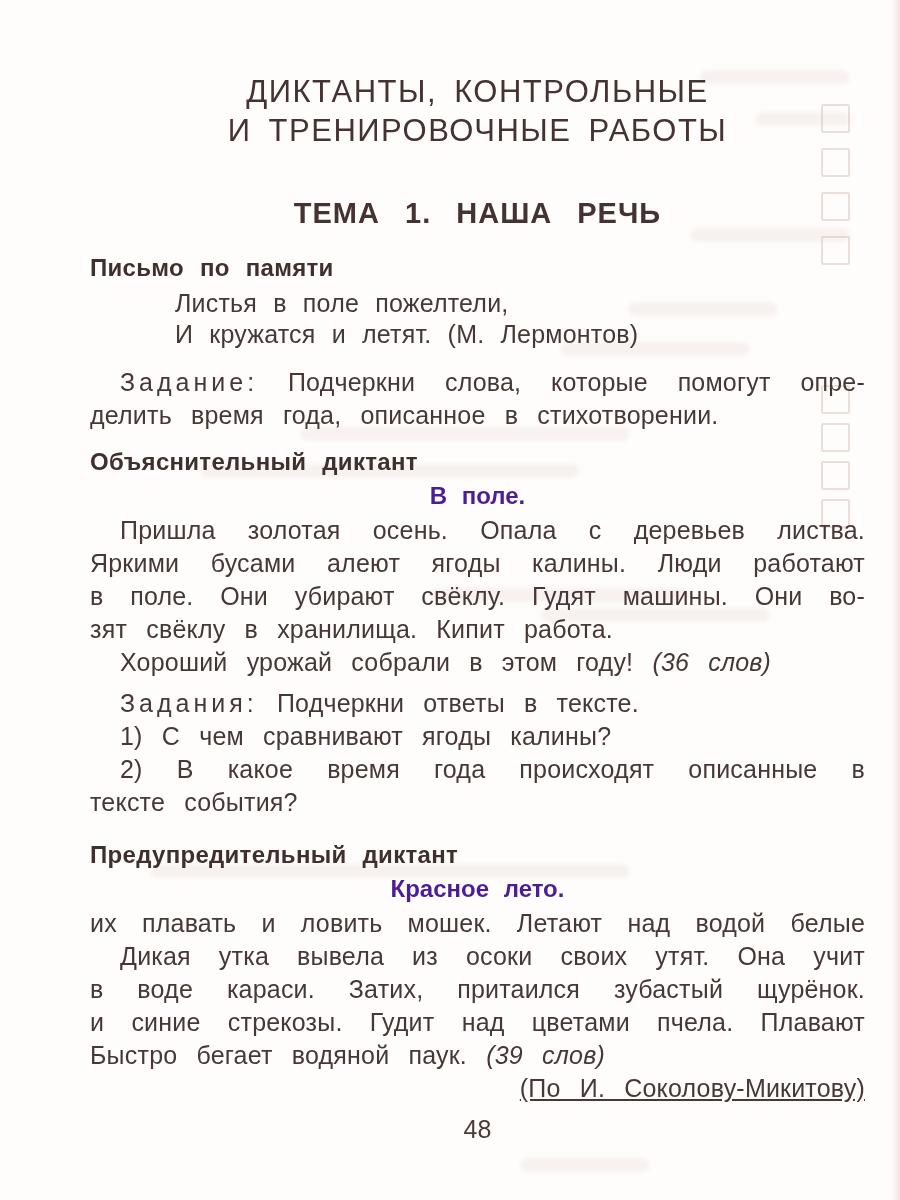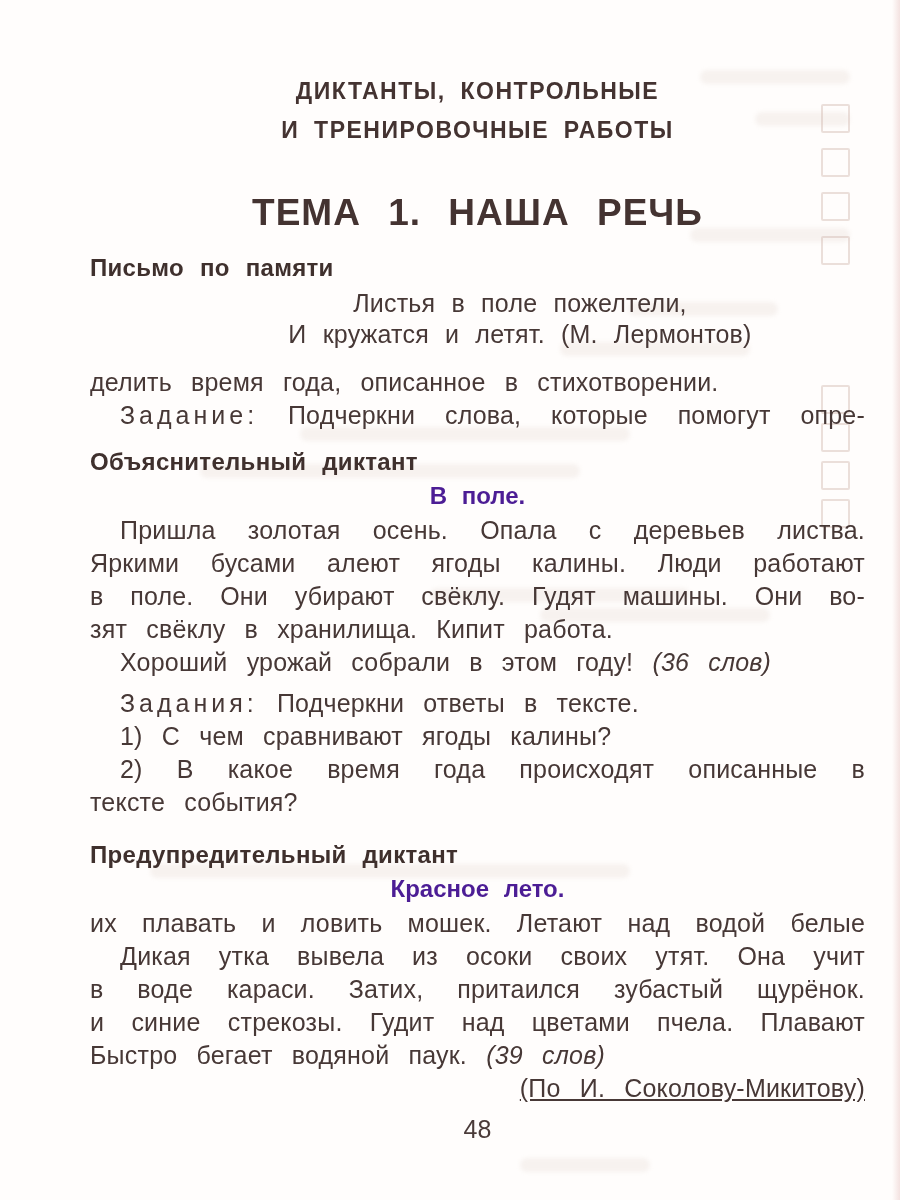--- a/index.html
+++ b/index.html
@@ -15,31 +15,31 @@
   }
   .content {
     position: absolute;
     left: 90px;
     right: 35px;
     top: 72px;
   }
   
   .book-title {
     text-align: center;
-    font-weight: bold;
-    font-size: 23px;
+    font-weight: normal;
+    font-size: 31px;
     line-height: 39px;
     letter-spacing: 1.5px;
     word-spacing: 7px;
     color: #443331;
   }
   .theme-heading {
     text-align: center;
     font-weight: bold;
-    font-size: 37px;
+    font-size: 29px;
     line-height: 30px;
     margin-top: 48px;
     word-spacing: 16px;
     letter-spacing: 1px;
     color: #443331;
   }
   .section-heading {
     font-weight: bold;
     font-size: 24px;
     line-height: 28px;
@@ -57,21 +57,21 @@
   }
   
   .bline {
     font-size: 25px;
     line-height: 33px;
     word-spacing: 12px;
     letter-spacing: 0.2px;
   }
   .just { text-align: justify; text-align-last: justify; }
   .ind { text-indent: 30px; }
-  .poem { margin-left: 85px; line-height: 31px; word-spacing: 9px; text-align: center; }
+  .poem { margin-left: 85px; line-height: 31px; word-spacing: 9px; }
   .right { text-align: right; text-decoration: underline; }
   .task-label { letter-spacing: 4px; }
   .wc { font-style: italic; }
   .mt-heading1 { margin-top: 26px; }
   .mt-poem { margin-top: 6px; }
   .mt-task { margin-top: 16px; }
   .mt-section { margin-top: 16px; }
   .mt-subtitle { margin-top: 6px; }
   .mt-para { margin-top: 4px; }
   .mt-tasks { margin-top: 8px; }
@@ -142,25 +142,25 @@
     <div class="theme-heading">ТЕМА 1. НАША РЕЧЬ</div>
 
     <div class="section-heading mt-heading1">Письмо по памяти</div>
 
     <div class="mt-poem">
       <div class="bline poem">Листья в поле пожелтели,</div>
       <div class="bline poem">И кружатся и летят. (М. Лермонтов)</div>
     </div>
 
     <div class="mt-task">
-      <div class="bline">делить время года, описанное в стихотворении.</div>
       <div class="bline just ind">
         <span class="task-label">Задание:</span>
         <span>Подчеркни слова, которые помогут опре-</span>
       </div>
+      <div class="bline">делить время года, описанное в стихотворении.</div>
     </div>
 
     <div class="section-heading mt-section">Объяснительный диктант</div>
     <div class="dictation-title mt-subtitle">В поле.</div>
 
     <div class="mt-para">
       <div class="bline just ind">Пришла золотая осень. Опала с деревьев листва.</div>
       <div class="bline just">Яркими бусами алеют ягоды калины. Люди работают</div>
       <div class="bline just">в поле. Они убирают свёклу. Гудят машины. Они во-</div>
       <div class="bline">зят свёклу в хранилища. Кипит работа.</div>

